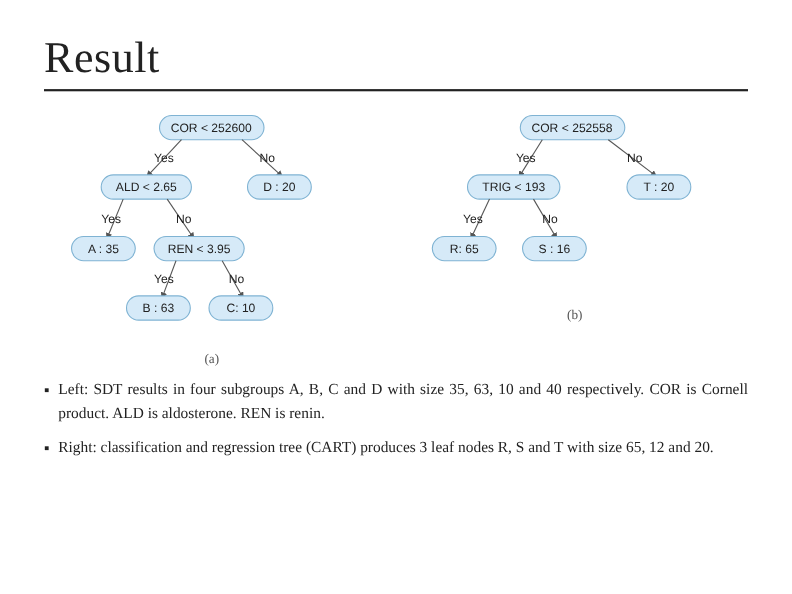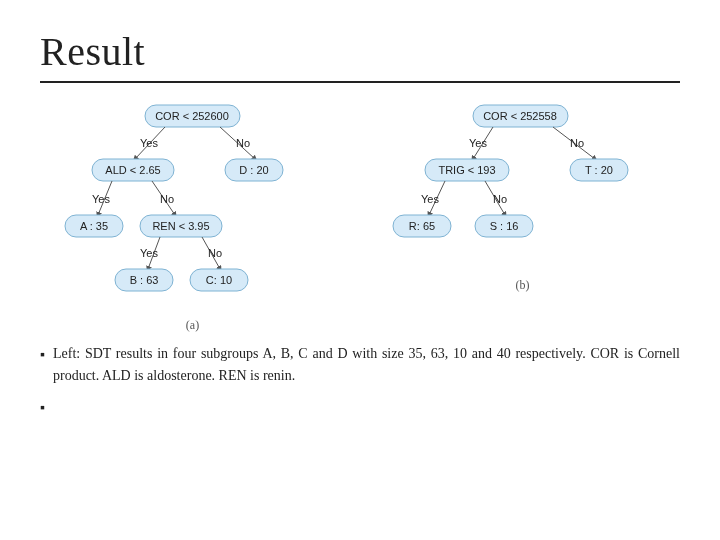--- a/index.html
+++ b/index.html
@@ -162,14 +162,15 @@
 
 </div>
 
 <div class="bullet-section">
   <div class="bullet-item">
     <span class="bullet-mark">▪</span>
     <span class="bullet-text">Left: SDT results in four subgroups A, B, C and D with size 35, 63, 10 and 40 respectively. COR is Cornell product. ALD is aldosterone. REN is renin.</span>
   </div>
   <div class="bullet-item">
     <span class="bullet-mark">▪</span>
+    <span class="bullet-text">Right: classification and regression tree (CART) produces 3 leaf nodes R, S and T with size 65, 12 and 20.</span>
   </div>
 </div>
 
 </body></html>

